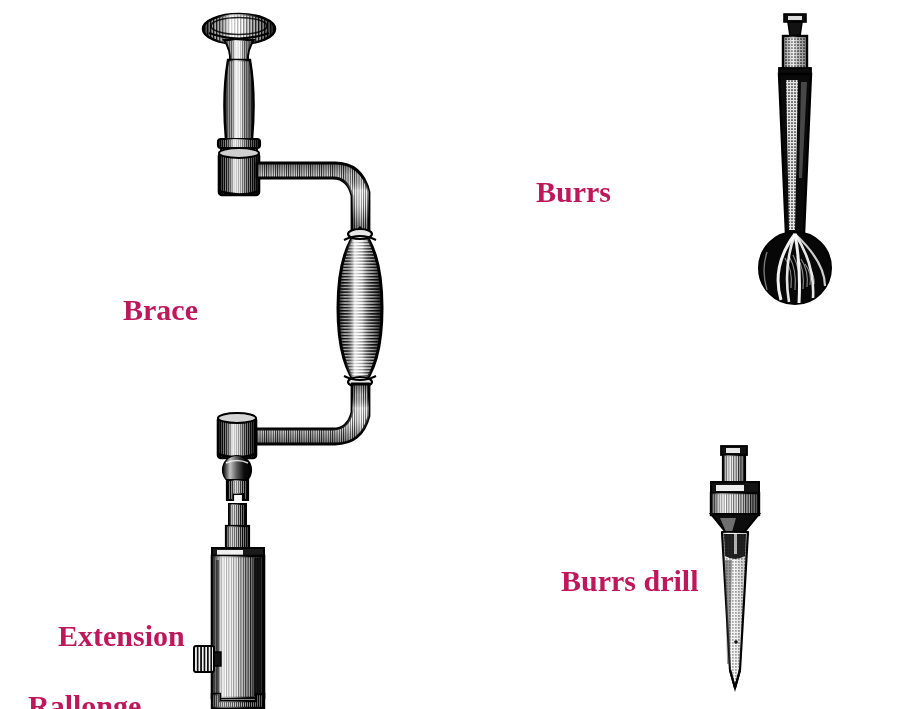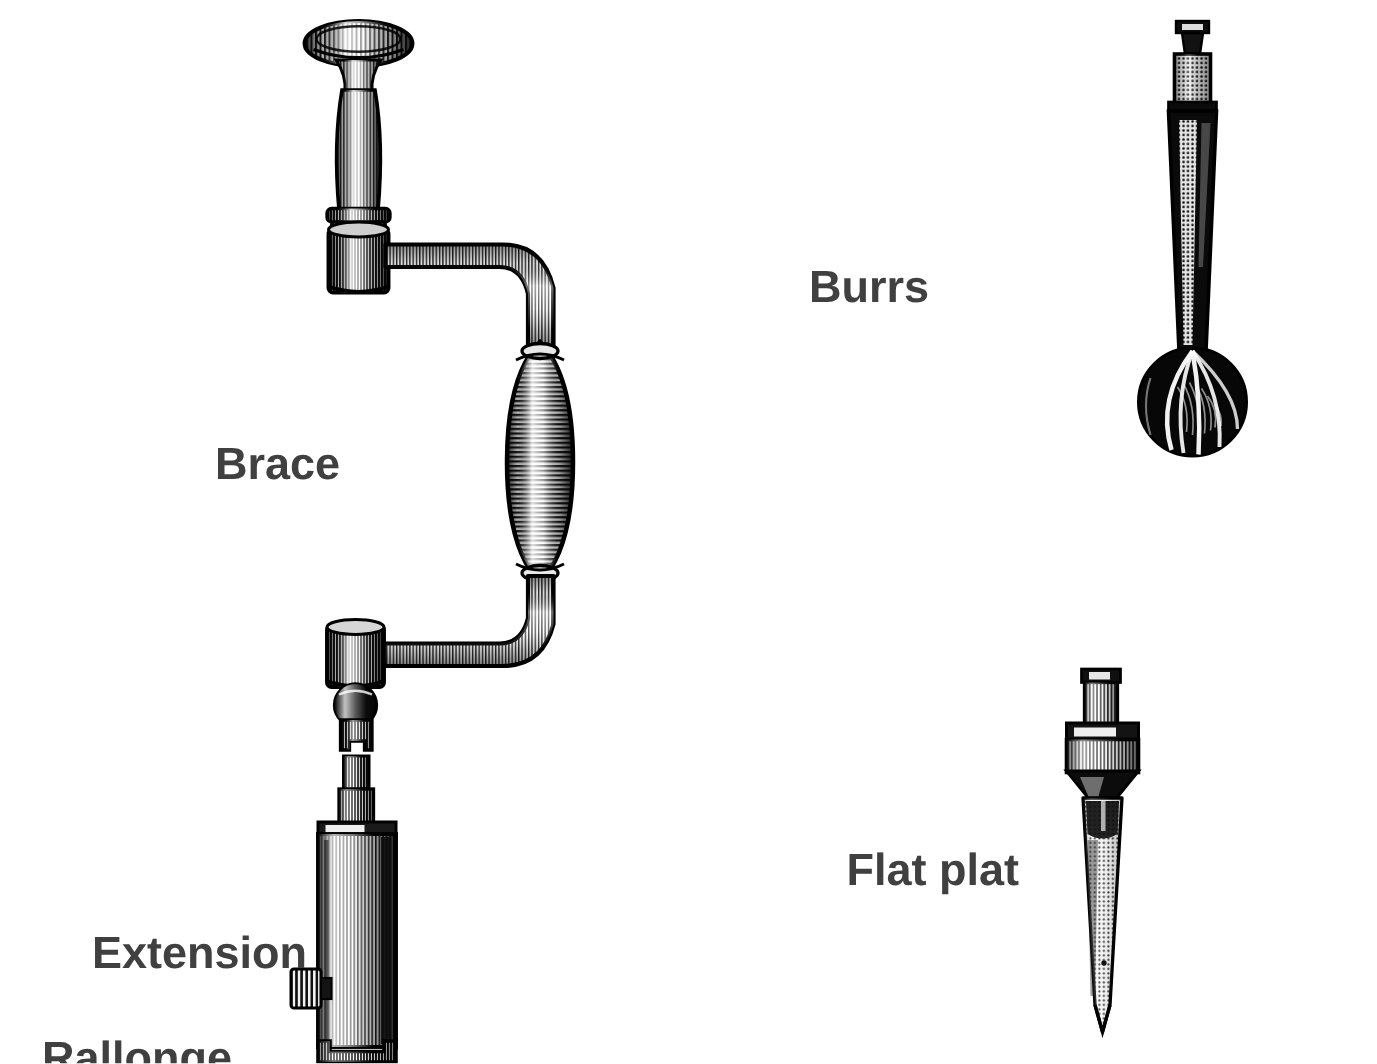--- a/index.html
+++ b/index.html
@@ -10,22 +10,22 @@
   #page {
     position: relative;
     width: 918px;
     height: 709px;
     background: #ffffff;
     overflow: hidden;
     font-family: "Liberation Sans", sans-serif;
   }
   .label {
     position: absolute;
-    color: #404040;
-    font-family: Liberation Sans, sans-serif;
+    color: #be185d;
+    font-family: Liberation Serif, serif;
     font-weight: bold;
     font-size: 30px;
     line-height: 35px;
     white-space: pre;
     letter-spacing: 0px;
   }
   .label .l2 { display: block; }
   .fig {
     position: absolute;
   }
@@ -323,30 +323,30 @@
 
         <path d="M35 122 L42 122 L40 226 L37 226 Z" fill="#262626" opacity="0.45"></path>
 
         <circle cx="46" cy="204" r="1.8" fill="#111111"></circle>
 
         <path d="M40 232 L45 250 L50 232" fill="none" stroke="#000" stroke-width="2.2"></path>
       </g>
     </svg>
   </div>
 
-  <div class="label" style="left:110px; top:257px;text-align:center;">
+  <div class="label" style="left:93px; top:257px;text-align:center;">
     <span>Brace</span>
   </div>
 
   <div class="label" style="left:506px; top:139px;">
     <span>Burrs</span>
   </div>
 
   <div class="label" style="left:28px; top:583px;">
     <span>Extension</span>
     <span class="l2">Rallonge</span>
   </div>
 
   <div class="label" style="left:531px; top:528px;">
-    <span>Flat plat</span>
+    <span>Burrs drill</span>
   </div>
 
 </div>
 
 </body></html>

